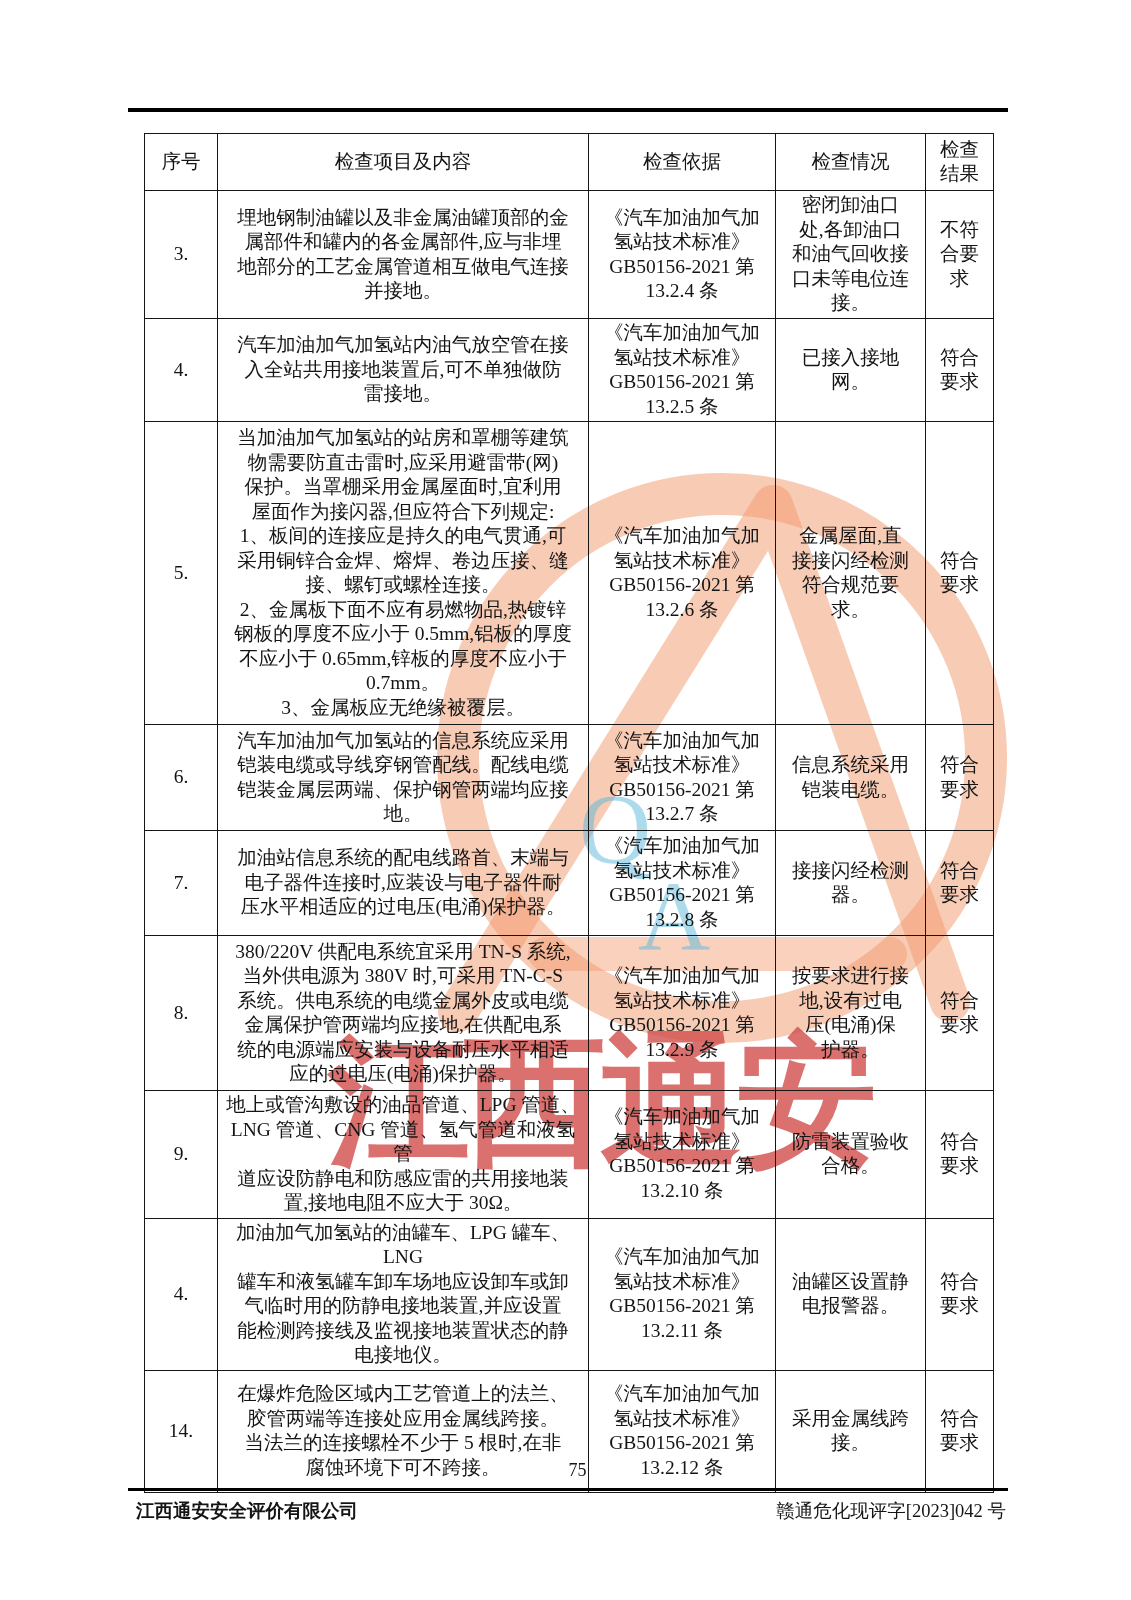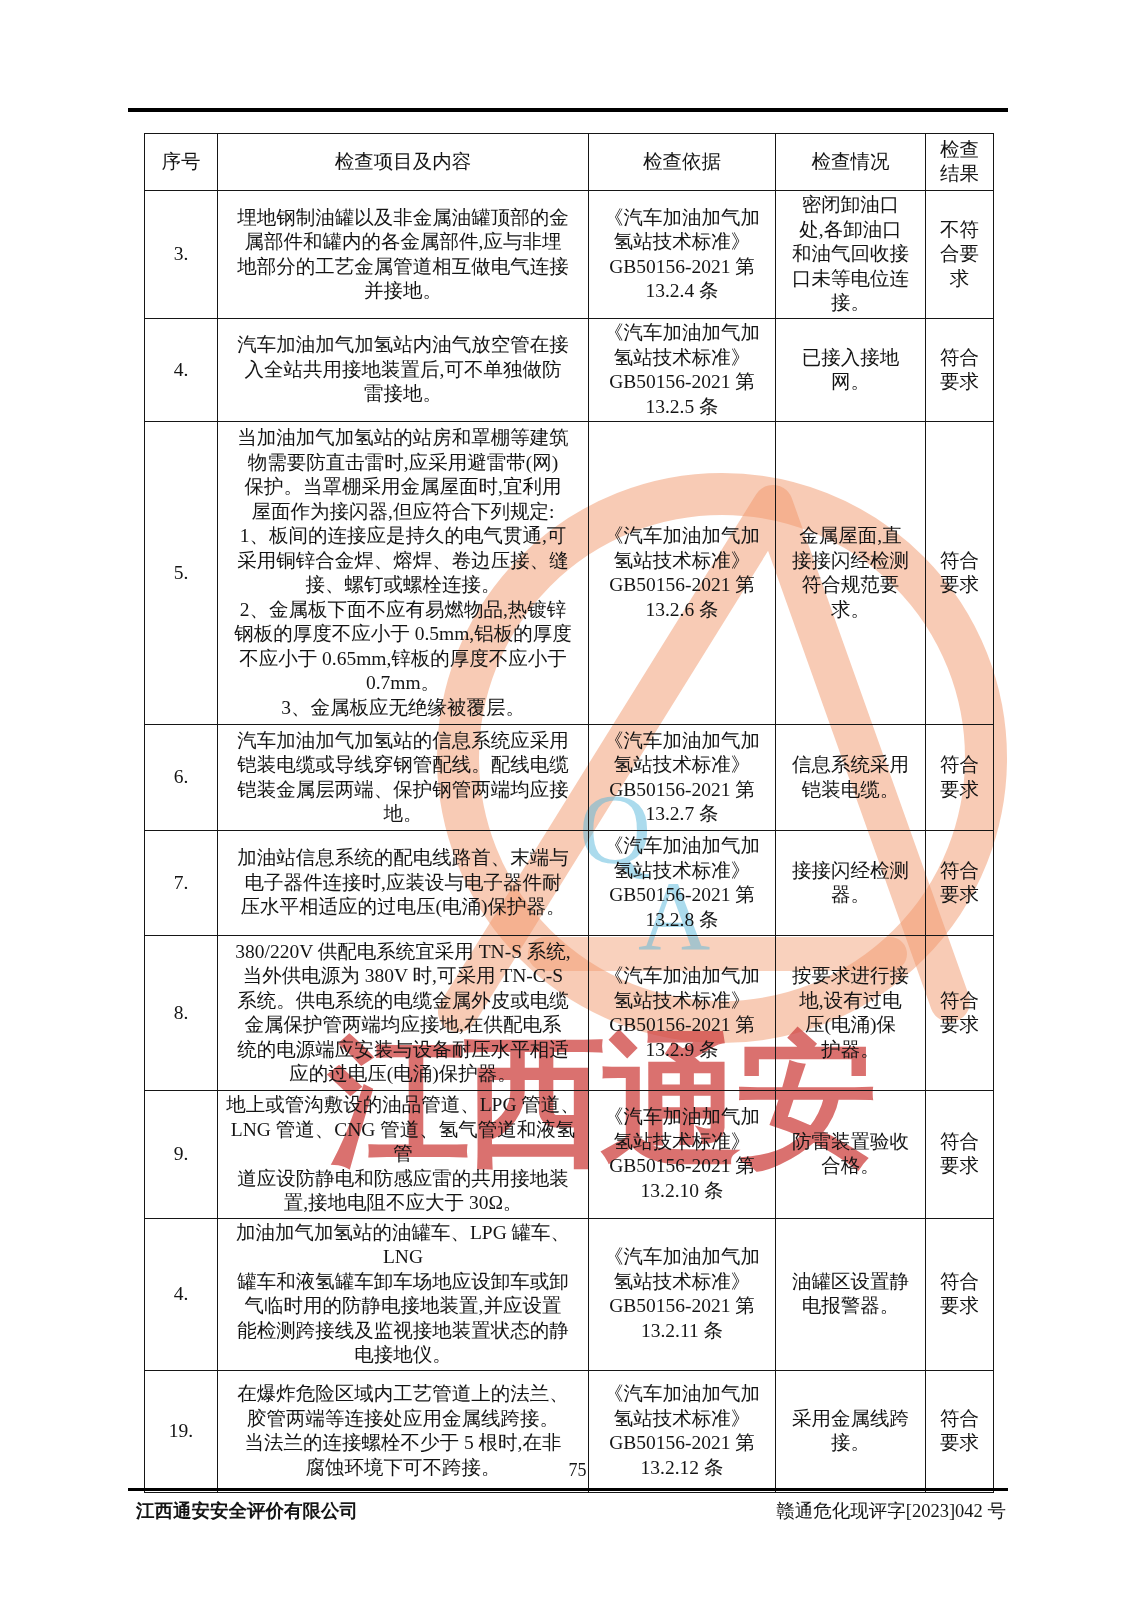--- a/index.html
+++ b/index.html
@@ -216,21 +216,21 @@
         <td>《汽车加油加气加
 氢站技术标准》
 GB50156-2021 第
 13.2.11 条</td>
         <td class="c-situation">油罐区设置静
 电报警器。</td>
         <td>符合
 要求</td>
       </tr>
       <tr style="height:122px">
-        <td>19.</td>
+        <td>14.</td>
         <td class="c-item">在爆炸危险区域内工艺管道上的法兰、
 胶管两端等连接处应用金属线跨接。
 当法兰的连接螺栓不少于 5 根时,在非
 腐蚀环境下可不跨接。</td>
         <td>《汽车加油加气加
 氢站技术标准》
 GB50156-2021 第
 13.2.12 条</td>
         <td class="c-situation">采用金属线跨
 接。</td>

